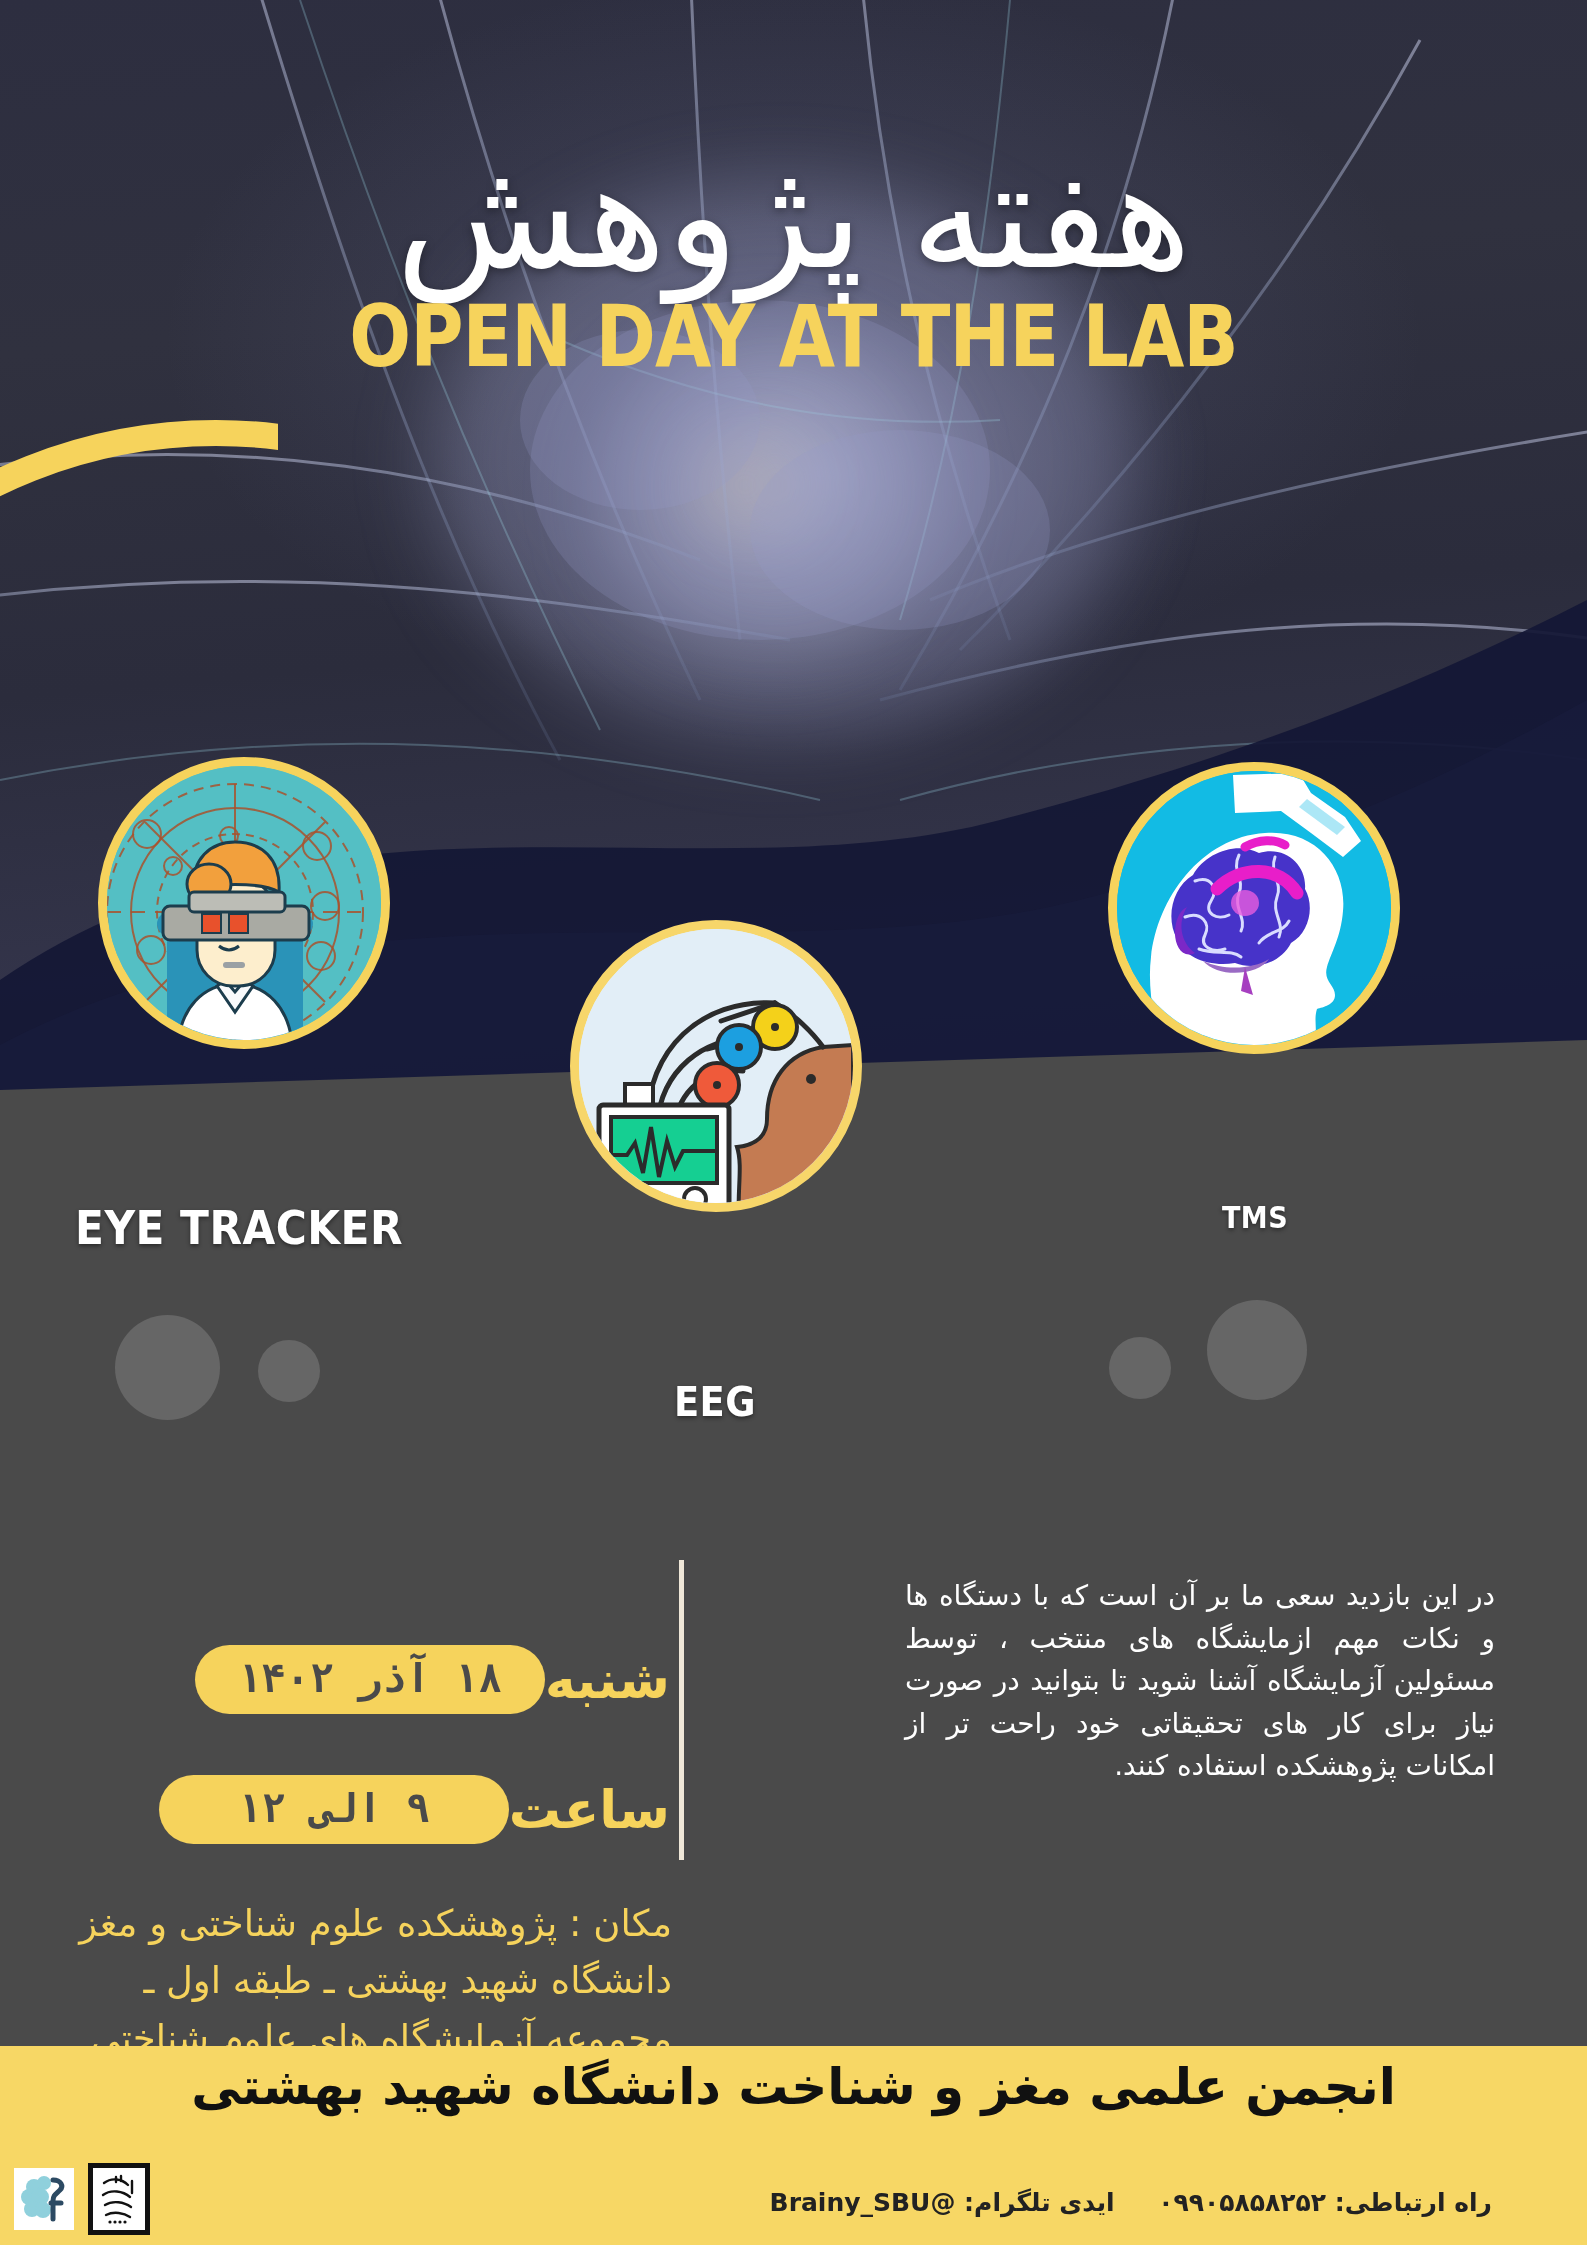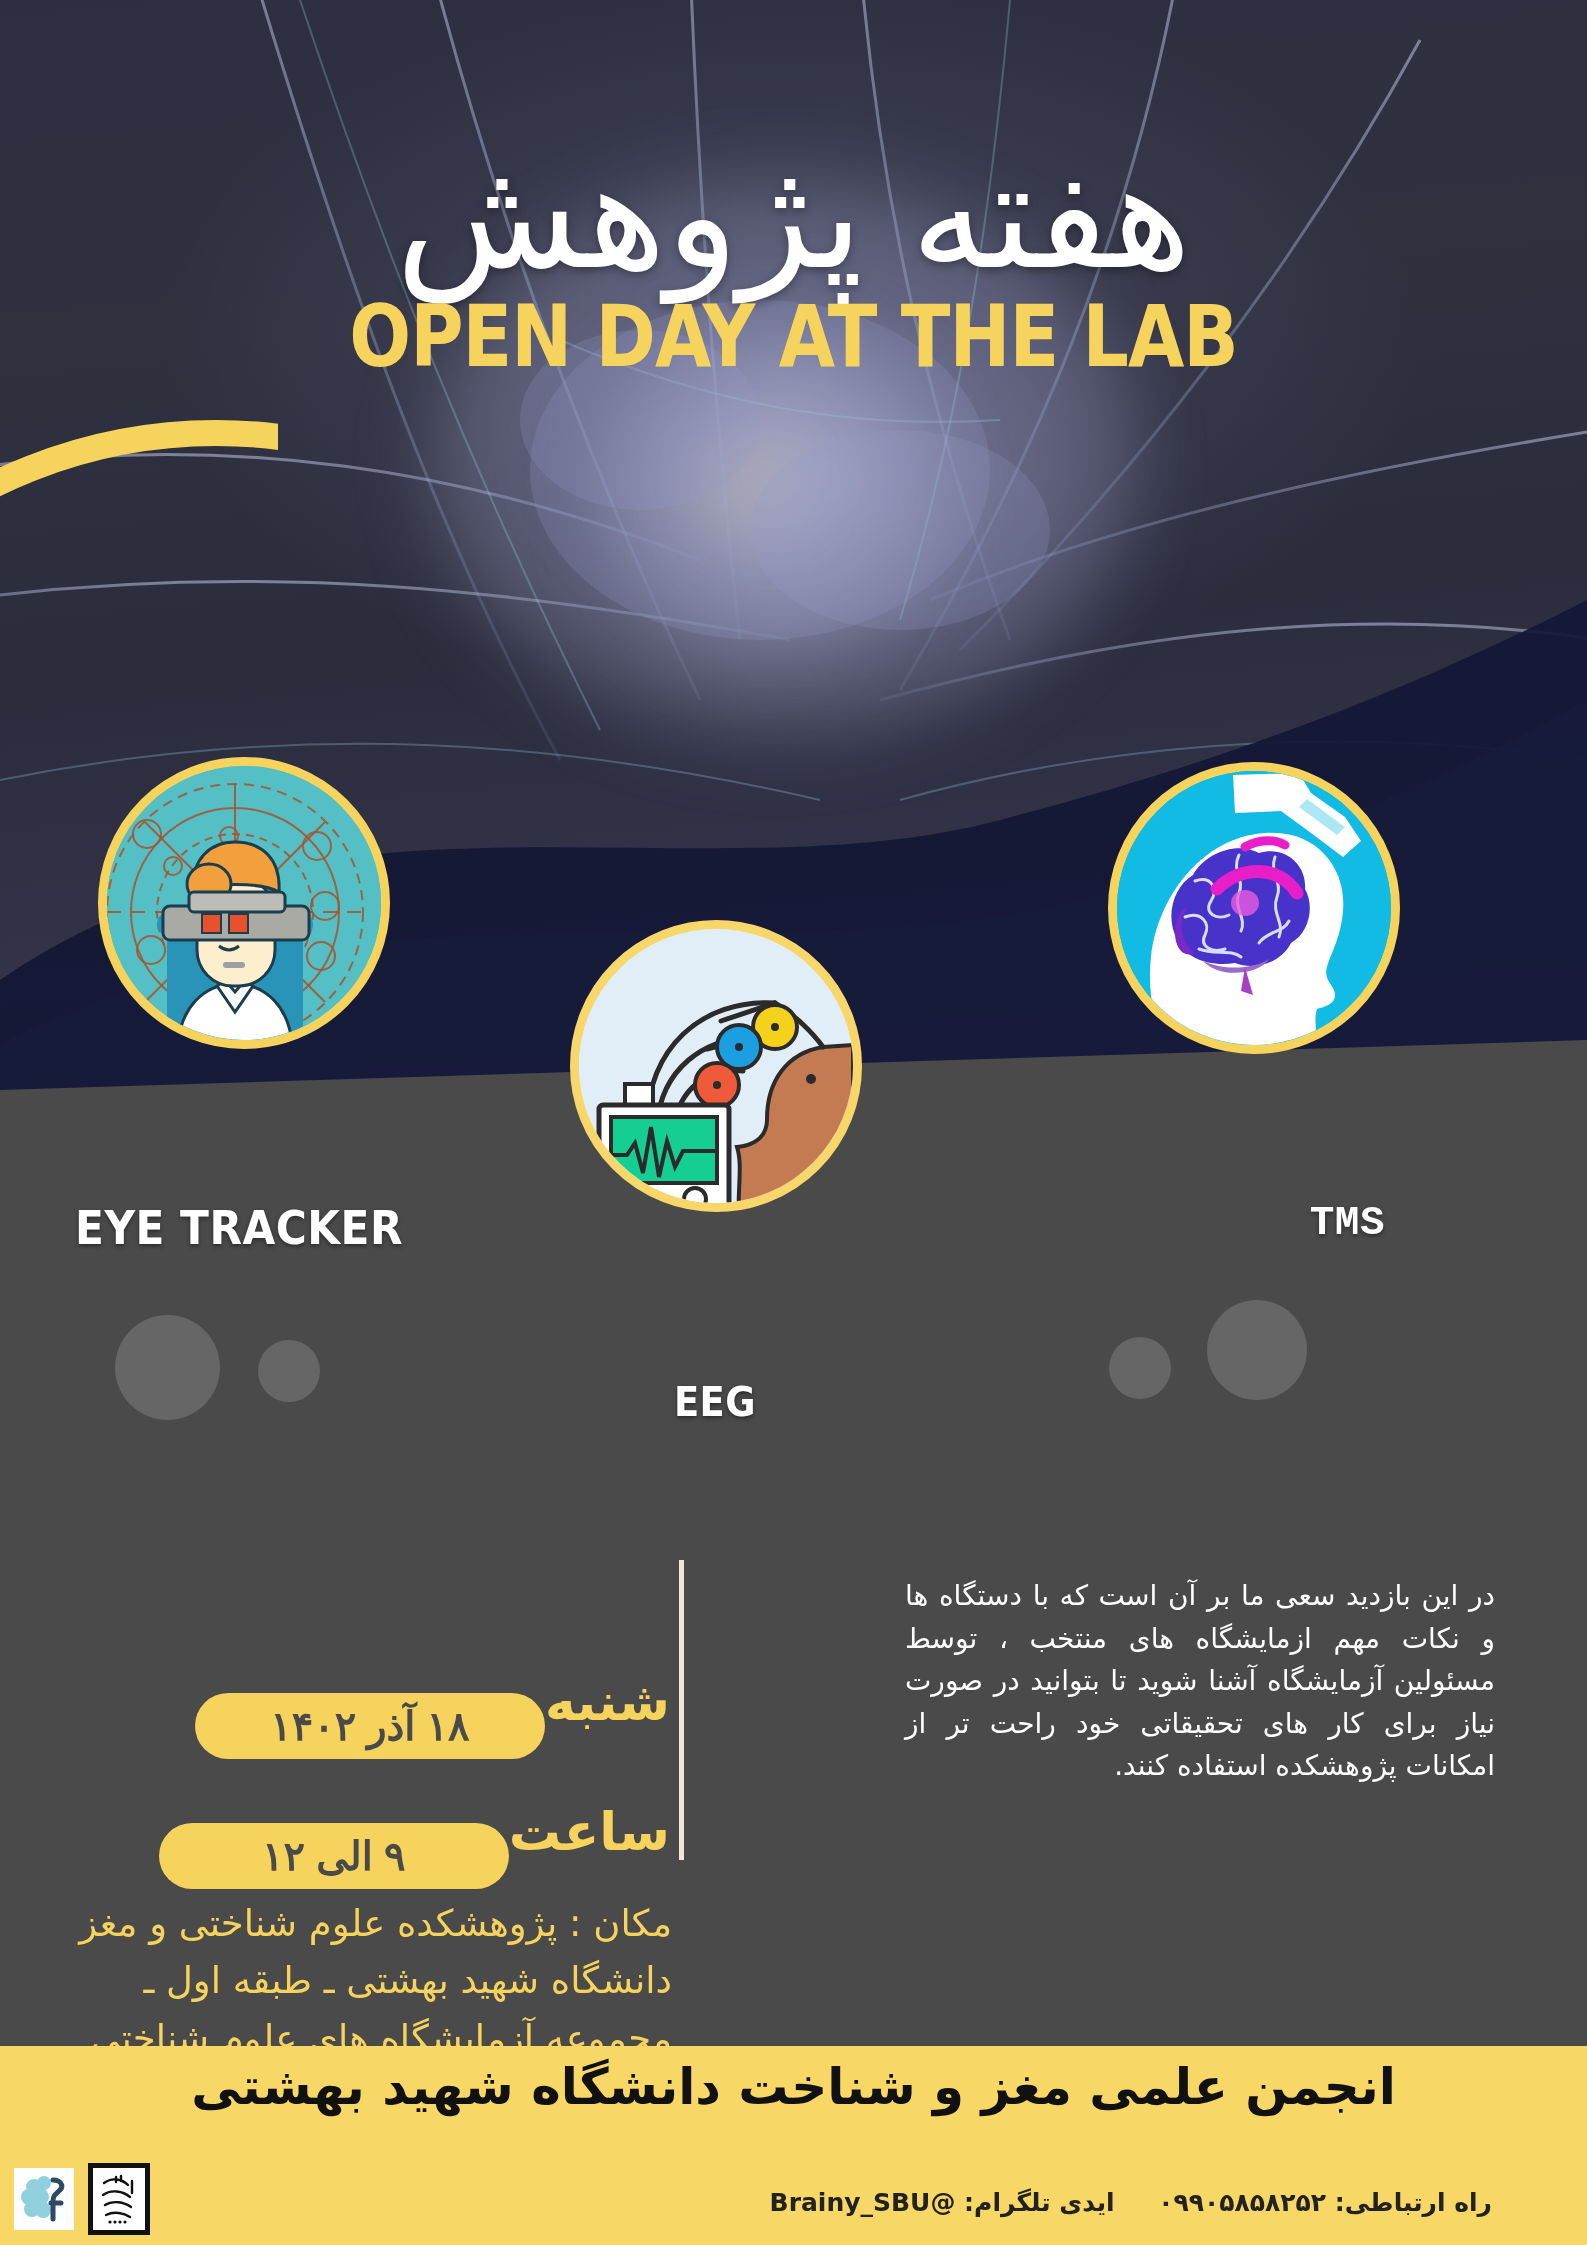--- a/index.html
+++ b/index.html
@@ -29,37 +29,37 @@
         border:9px solid #f6d35c;box-sizing:border-box;}
   .c-eye{left:98px;top:757px;width:292px;height:292px;background:#54bfc4;}
   .c-eeg{left:570px;top:920px;width:292px;height:292px;background:#e2eef7;border-color:#f7d66a;}
   .c-tms{left:1108px;top:762px;width:292px;height:292px;background:#12bbe4;}
 
   .cap{position:absolute;color:#fff;font-weight:700;letter-spacing:.5px;
        font-family:"DejaVu Sans Condensed","Liberation Sans",sans-serif;
        text-shadow:0 2px 4px rgba(0,0,0,.45);}
   .cap-eye{left:75px;top:1200px;width:340px;text-align:left;font-size:47px;}
   .cap-eeg{left:555px;top:1378px;width:320px;text-align:center;font-size:41px;}
-  .cap-tms{left:1125px;top:1200px;width:260px;text-align:right;font-size:41px;font-family:Liberation Mono, monospace;}
+  .cap-tms{left:1125px;top:1200px;width:260px;text-align:center;font-size:30px;}
 
   
   .blob{position:absolute;background:#666;border-radius:50%;}
   .b1{left:115px;top:1315px;width:105px;height:105px;}
   .b2{left:258px;top:1340px;width:62px;height:62px;}
   .b3{left:1207px;top:1300px;width:100px;height:100px;}
   .b4{left:1109px;top:1337px;width:62px;height:62px;}
 
   .divider{position:absolute;left:679px;top:1560px;width:5px;height:300px;background:#efe7d8;}
 
   
   .dt-row{position:absolute;display:flex;align-items:center;justify-content:flex-start;}
   .dt-label{color:#f6d35c;font-size:52px;font-weight:700;font-family:"DejaVu Sans","Liberation Sans",sans-serif;}
   .pill{background:#f6d35c;color:#4a4a4a;border-radius:40px;padding:10px 30px;
         font-size:40px;font-weight:700;margin-left:22px;min-width:290px;text-align:center;
-        font-family:Liberation Sans, sans-serif;margin-top:48px;}
+        font-family:Liberation Mono, monospace;}
   .r-date{left:80px;top:1645px;width:590px;}
   .r-time{left:80px;top:1775px;width:590px;}
 
   .place{position:absolute;left:62px;top:1895px;width:610px;color:#f6d35c;font-size:37px;
          line-height:1.55;text-align:right;direction:rtl;}
 
   
   .para{position:absolute;right:92px;top:1575px;width:590px;color:#fff;direction:rtl;}
   .para p{margin:0 0 10px 0;font-size:28px;line-height:1.52;text-align:justify;}
   .para p.j2{text-align:justify;}

